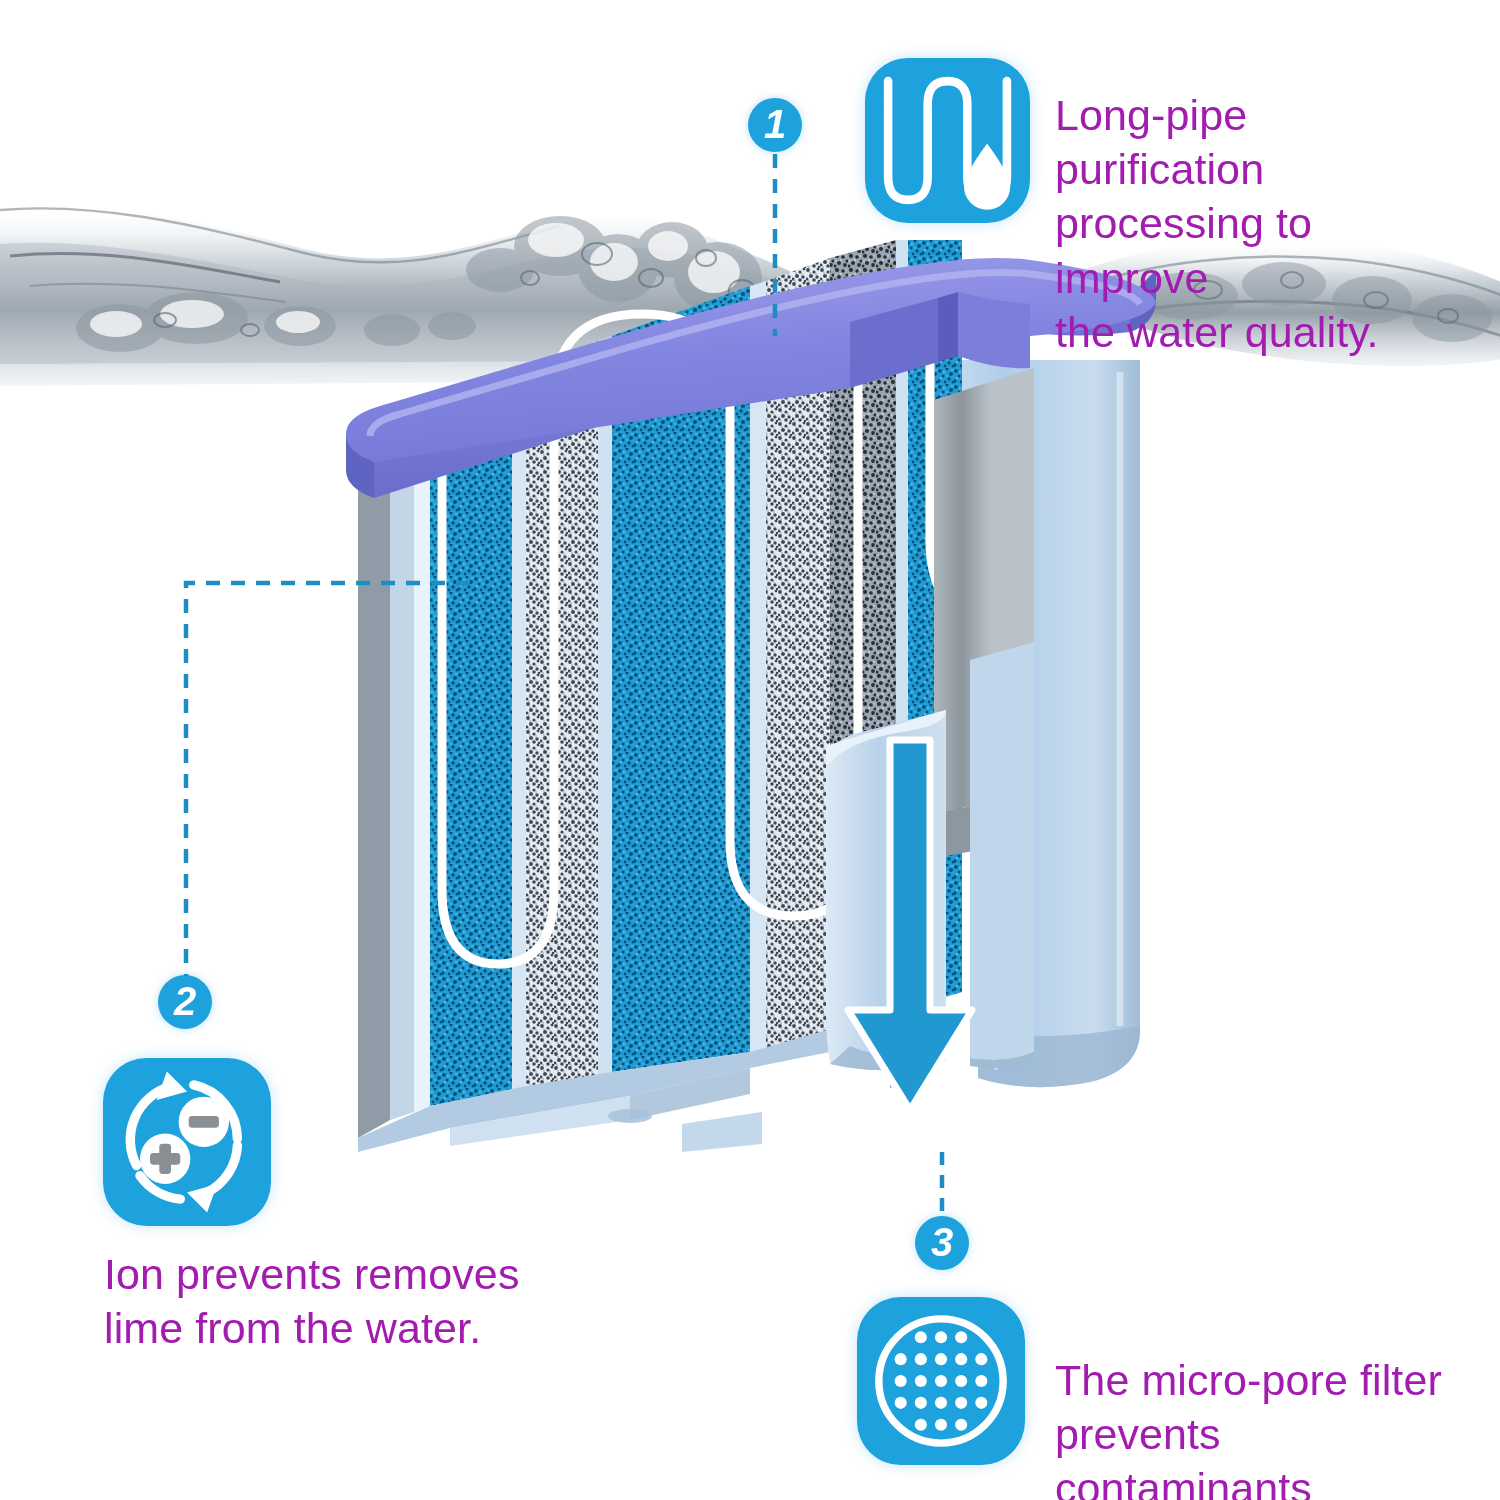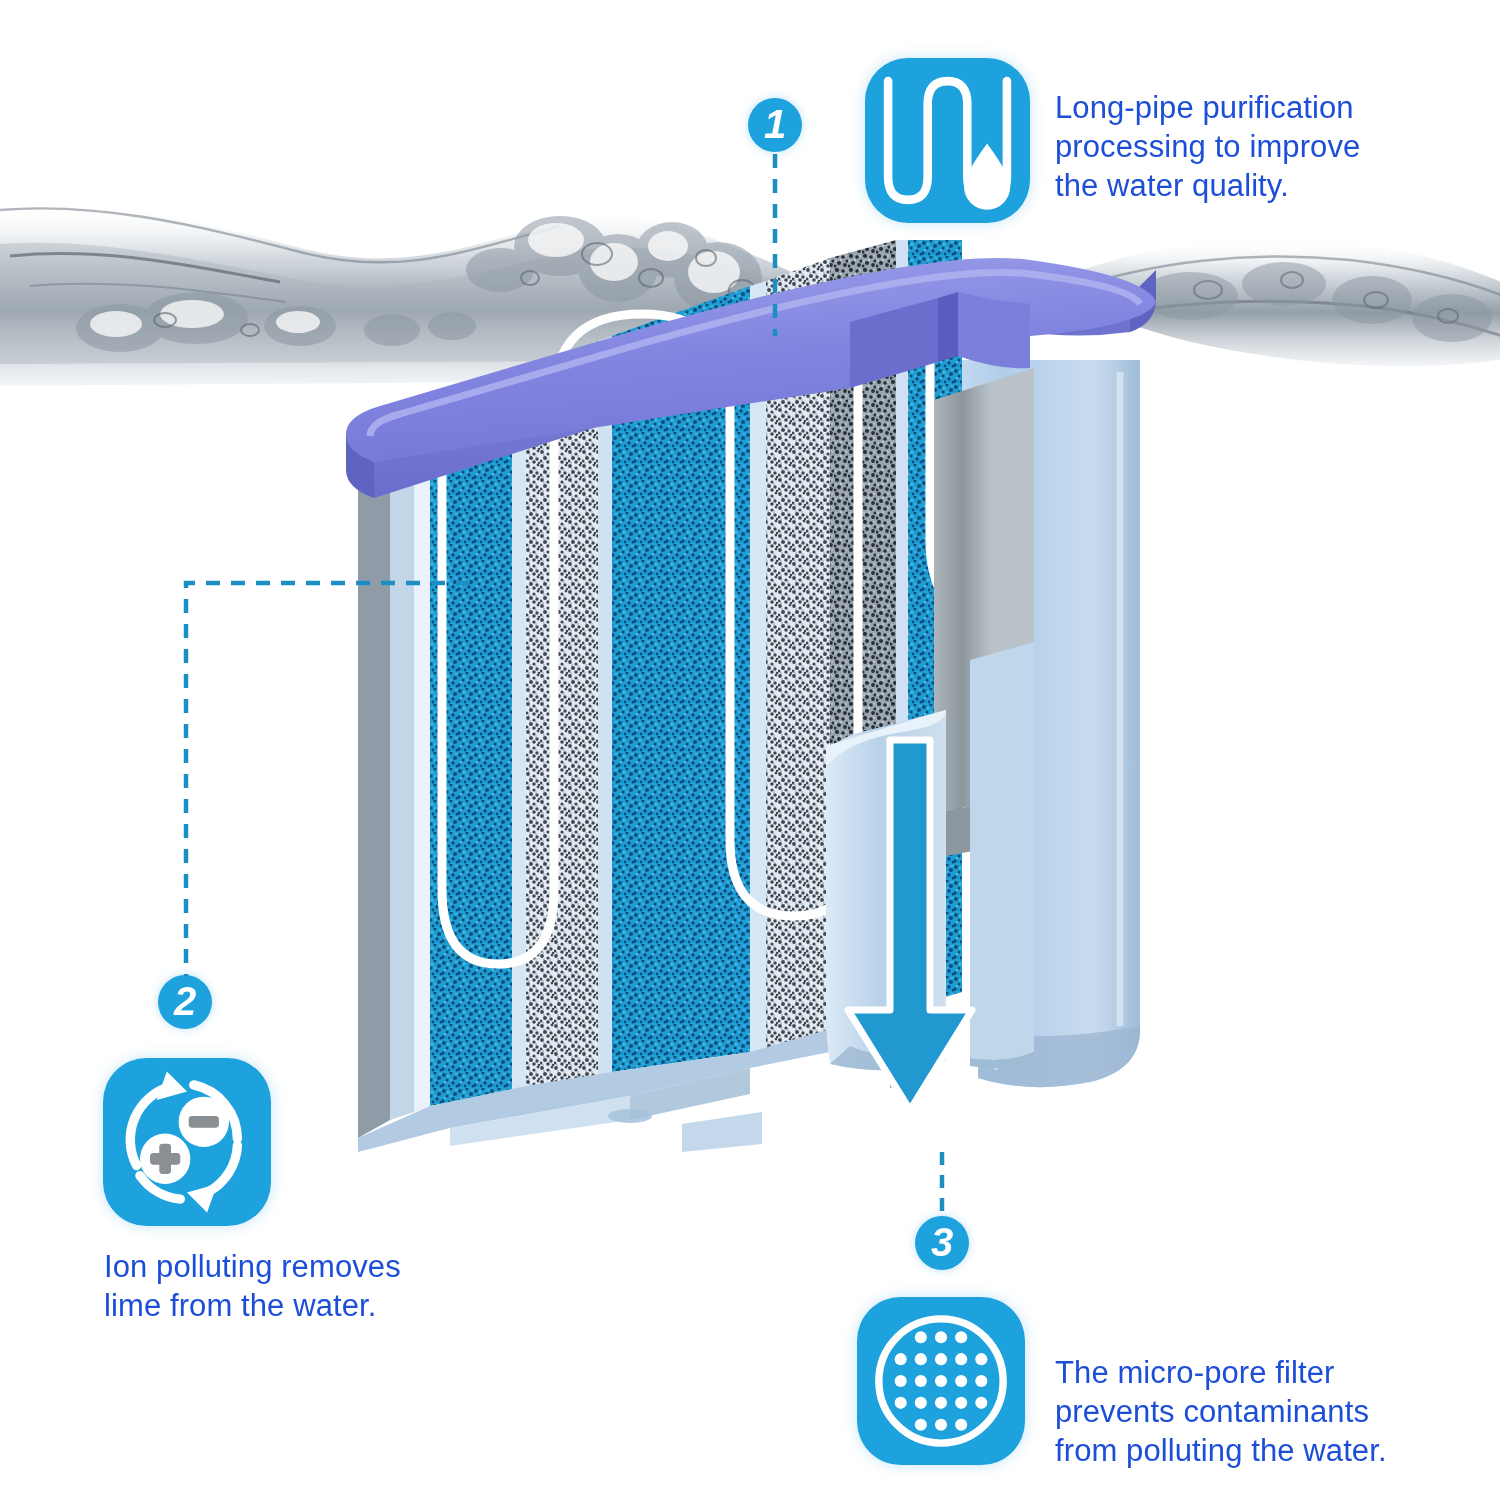--- a/index.html
+++ b/index.html
@@ -22,22 +22,22 @@
   
   .icon-tile{
     position:absolute;border-radius:26%;
     background:var(--brand,#1ea2dd);
     box-shadow:0 0 14px rgba(60,170,225,.30);
   }
   .icon-tile svg{display:block;width:100%;height:100%;}
 
   
   .callout-text{
-    position:absolute;font-size:31px;line-height:1.26;
-    color:#1d4ed8;letter-spacing:.1px;white-space:pre-line;
+    position:absolute;font-size:43px;line-height:1.26;
+    color:#a21caf;letter-spacing:.1px;white-space:pre-line;
   }
 
   
   .step-badge{
     position:absolute;width:54px;height:54px;border-radius:50%;
     background:#1ea2dd;color:#fff;
     display:flex;align-items:center;justify-content:center;
     font-size:40px;font-style:italic;font-weight:700;
     line-height:1;padding-bottom:3px;box-sizing:border-box;
     box-shadow:0 0 10px rgba(60,170,225,.35);
@@ -363,21 +363,21 @@
       <polygon points="62,92 50,80 68,75" fill="#ffffff"></polygon>
 
       <circle cx="60" cy="38" r="15" fill="#ffffff"></circle>
       <rect x="51" y="34.5" width="18" height="7" rx="2" fill="#8a8f94"></rect>
 
       <circle cx="37" cy="60" r="15" fill="#ffffff"></circle>
       <rect x="28" y="56.5" width="18" height="7" rx="2" fill="#8a8f94"></rect>
       <rect x="33.5" y="51" width="7" height="18" rx="2" fill="#8a8f94"></rect>
     </svg>
   </div>
-  <div class="callout-text" style="left:104px;top:1247px;width:420px;">Ion polluting removes
+  <div class="callout-text" style="left:104px;top:1247px;width:420px;">Ion prevents removes
 lime from the water.</div>
 
   <div class="step-badge" style="left:158px;top:975px;">2</div>
 
   <div class="leader" style="left:178px;top:578px;">
     <svg width="300" height="404" viewBox="0 0 300 404" xmlns="http://www.w3.org/2000/svg">
       <polyline points="292,5 8,5 8,398" fill="none" stroke="#1c8ec4" stroke-width="4.5" stroke-dasharray="14 11"></polyline>
     </svg>
   </div>
 

